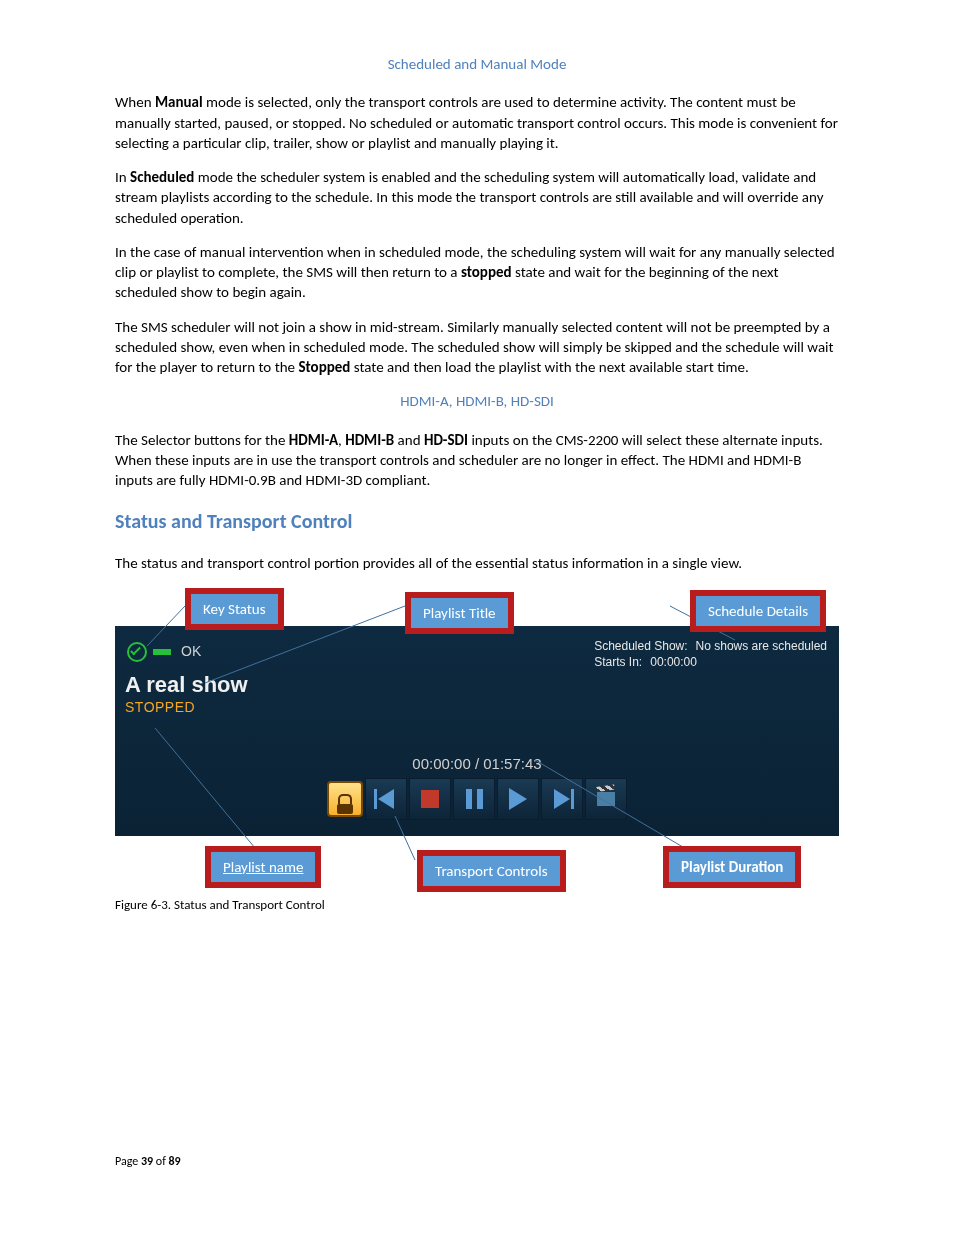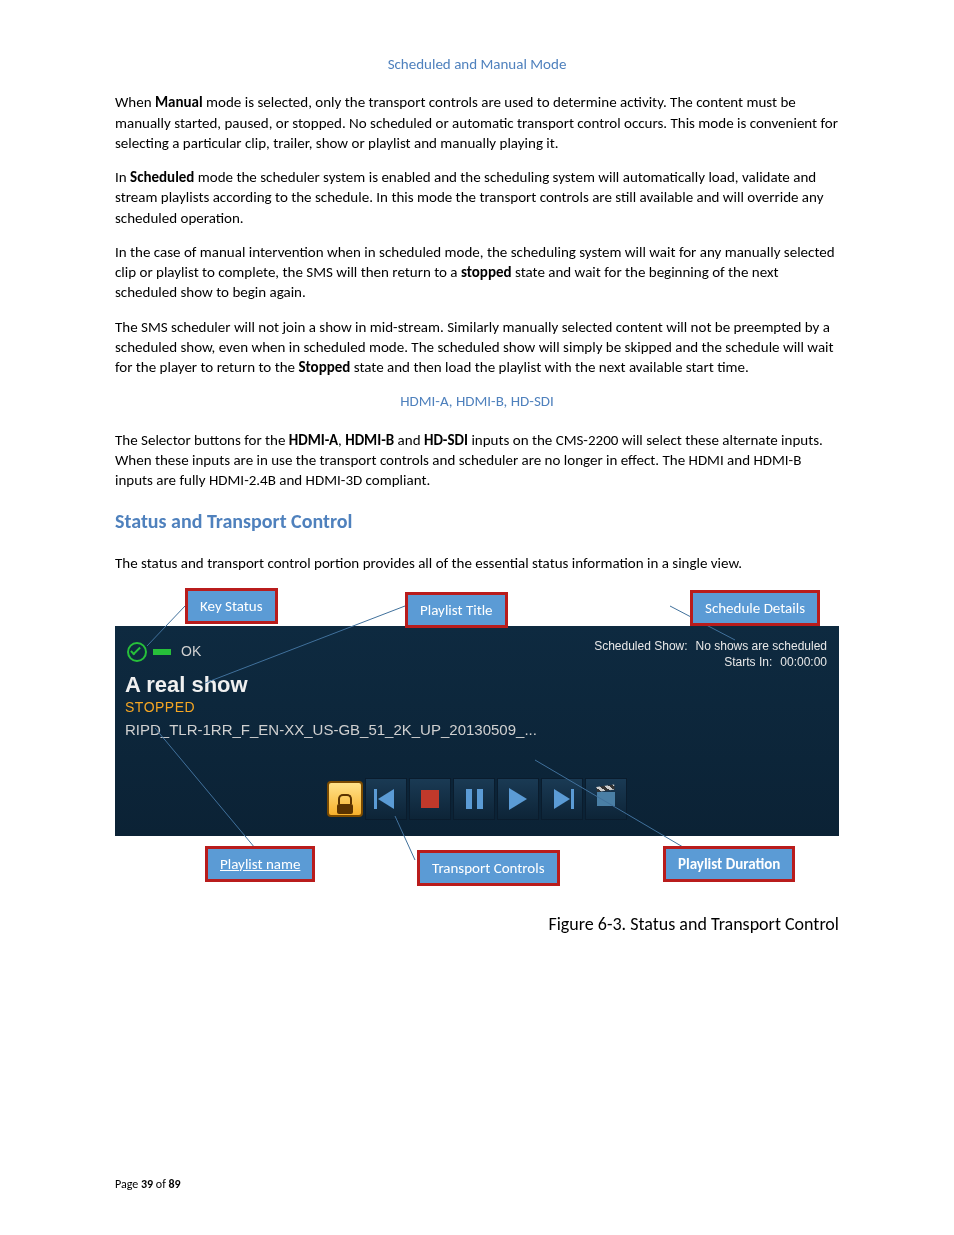--- a/index.html
+++ b/index.html
@@ -16,21 +16,21 @@
   h3.sub { color: #4f81bd; font-weight: normal; font-size: 15px; margin: 4px 0 18px 0; text-align: center; }
   h2.section { color: #4f81bd; font-weight: bold; font-size: 20px; margin: 18px 0 18px 0; }
   p { margin: 0 0 14px 0; }
   b { font-weight: bold; }
 
   .figure-wrap { position: relative; height: 300px; margin-top: 6px; }
 
   .callout {
     position: absolute;
     background: #5b9bd5;
-    border: 3px solid #b91c1c;
+    border: 6px solid #b91c1c;
     color: #fff;
     font-size: 15px;
     padding: 5px 12px;
     text-align: center;
     z-index: 5;
   }
 
   svg.lines { position: absolute; left:0; top:0; width:100%; height:100%; z-index:3; pointer-events:none; }
 
   .panel {
@@ -43,21 +43,21 @@
     font-family: Arial, sans-serif;
     z-index: 2;
   }
   .ok-row { position:absolute; left:12px; top:16px; display:flex; align-items:center; gap:6px; }
   .ok-icon { width:16px; height:16px; border:2px solid #27c03a; border-radius:50%; position:relative; }
   .ok-icon::after { content:""; position:absolute; left:4px; top:1px; width:3px; height:8px; border:solid #27c03a; border-width:0 2px 2px 0; transform:rotate(45deg); }
   .ok-bar { width:18px; height:6px; background:#27c03a; }
   .ok-text { color:#d0d0d0; font-size:14px; margin-left:4px; }
 
   .sched-box { position:absolute; right:12px; top:12px; font-size:12px; color:#e8e8e8; text-align:left; }
-  .sched-box .row { display:flex; gap:8px; justify-content:flex-end; }
+  .sched-box .row { display:flex; gap:8px; }
   .sched-box .lbl { text-align:right; }
 
   .title-text { position:absolute; left:10px; top:44px; font-size:22px; font-weight:bold; color:#f0f0f0; }
   .stopped-text { position:absolute; left:10px; top:72px; color:#f5a623; font-size:14px; letter-spacing:0.5px; }
   .clip-text { position:absolute; left:10px; top:94px; color:#d0d0d0; font-size:15px; }
   .time-text { position:absolute; left:0; width:100%; top:128px; text-align:center; color:#d0d0d0; font-size:15px; }
 
   .transport { position:absolute; left:0; width:100%; top:152px; text-align:center; }
   .transport .bar { display:inline-flex; align-items:center; gap:2px; }
   .tbtn {
@@ -73,36 +73,36 @@
   .tri-left::before { content:""; position:absolute; left:-4px; top:-10px; width:3px; height:20px; background:#5b9bd5; }
   .square-stop { width:18px; height:18px; background:#c0392b; }
   .pause-bars { display:flex; gap:5px; }
   .pause-bars span { width:6px; height:20px; background:#5b9bd5; }
   .tri-play { width:0; height:0; border-top:11px solid transparent; border-bottom:11px solid transparent; border-left:18px solid #5b9bd5; }
   .tri-right { width:0; height:0; border-top:10px solid transparent; border-bottom:10px solid transparent; border-left:16px solid #5b9bd5; position:relative; }
   .tri-right::after { content:""; position:absolute; right:-4px; top:-10px; width:3px; height:20px; background:#5b9bd5; }
   .clap-icon { width:18px; height:14px; background:#4a7fa5; position:relative; }
   .clap-icon::before { content:""; position:absolute; left:0; top:-5px; width:18px; height:5px; background:repeating-linear-gradient(45deg,#333 0 3px,#ccc 3px 6px); transform-origin:left bottom; transform:rotate(-8deg); }
 
-  .caption { text-align:right; font-size:18px; margin-top:24px; }
+  .caption { text-align:left; font-size:13px; margin-top:8px; }
   .footer { text-align:left; font-size:12px; margin-top:240px; }
 </style>
 </head>
 <body>
 
 <h3 class="sub">Scheduled and Manual Mode</h3>
 
 <p><span>When </span><b>Manual</b><span> mode is selected, only the transport controls are used to determine activity.  The content must be manually started, paused, or stopped.  No scheduled or automatic transport control occurs.  This mode is convenient for selecting a particular clip, trailer, show or playlist and manually playing it.</span></p>
 <p><span>In </span><b>Scheduled</b><span> mode the scheduler system is enabled and the scheduling system will automatically load, validate and stream playlists according to the schedule.  In this mode the transport controls are still available and will override any scheduled operation.</span></p>
 <p><span>In the case of manual intervention when in scheduled mode, the scheduling system will wait for any manually selected clip or playlist to complete, the SMS will then return to a </span><b>stopped</b><span> state and wait for the beginning of the next scheduled show to begin again.</span></p>
 <p><span>The SMS scheduler will not join a show in mid-stream.  Similarly manually selected content will not be preempted by a scheduled show, even when in scheduled mode.  The scheduled show will simply be skipped and the schedule will wait for the player to return to the </span><b>Stopped</b><span> state and then load the playlist with the next available start time.</span></p>
 
 <h3 class="sub">HDMI-A, HDMI-B, HD-SDI</h3>
 
-<p><span>The Selector buttons for the </span><b>HDMI-A</b><span>, </span><b>HDMI-B</b><span> and </span><b>HD-SDI</b><span> inputs on the CMS-2200 will select these alternate inputs.  When these inputs are in use the transport controls and scheduler are no longer in effect.  The HDMI and HDMI-B inputs are fully HDMI-2.4B and HDMI-3D compliant.</span></p>
+<p><span>The Selector buttons for the </span><b>HDMI-A</b><span>, </span><b>HDMI-B</b><span> and </span><b>HD-SDI</b><span> inputs on the CMS-2200 will select these alternate inputs.  When these inputs are in use the transport controls and scheduler are no longer in effect.  The HDMI and HDMI-B inputs are fully HDMI-0.9B and HDMI-3D compliant.</span></p>
 
 <h2 class="section">Status and Transport Control</h2>
 
 <p>The status and transport control portion provides all of the essential status information in a single view.</p>
 
 <div class="figure-wrap">
 
   <svg class="lines" viewBox="0 0 724 300" preserveAspectRatio="none">
     <line x1="70" y1="18" x2="32" y2="58" stroke="#41719c" stroke-width="1"></line>
     <line x1="290" y1="18" x2="90" y2="95" stroke="#41719c" stroke-width="1"></line>
@@ -130,21 +130,21 @@
           <span class="lbl">Scheduled Show:</span>
           <span>No shows are scheduled</span>
         </div>
       <div class="row">
           <span class="lbl">Starts In:</span>
           <span>00:00:00</span>
         </div>
     </div>
     <div class="title-text">A real show</div>
     <div class="stopped-text">STOPPED</div>
-    <div class="clip-text">RIPD_TLR-1RR_F_EN-XX_US-GB_51_2K_UP_20130509_...</div>
+    <div class="time-text">00:00:00 / 01:57:43</div>
     <div class="transport">
       <div class="bar">
         <div class="tbtn lock-btn">
             <span class="lock-icon"></span>
           </div>
         <div class="tbtn">
             <span class="tri-left"></span>
           </div>
         <div class="tbtn">
             <span class="square-stop"></span>

